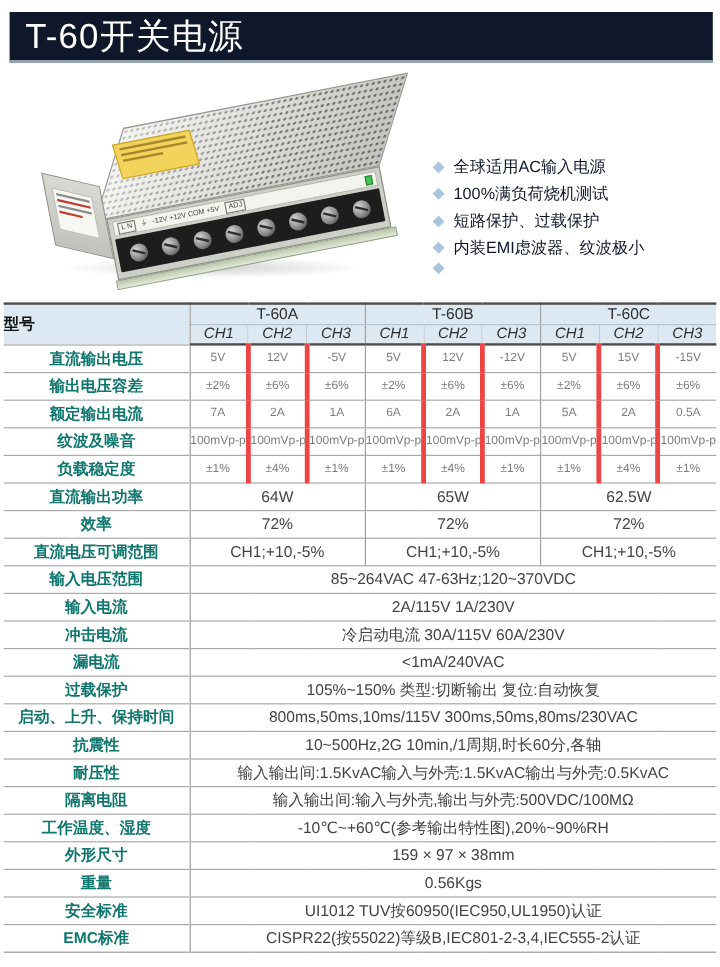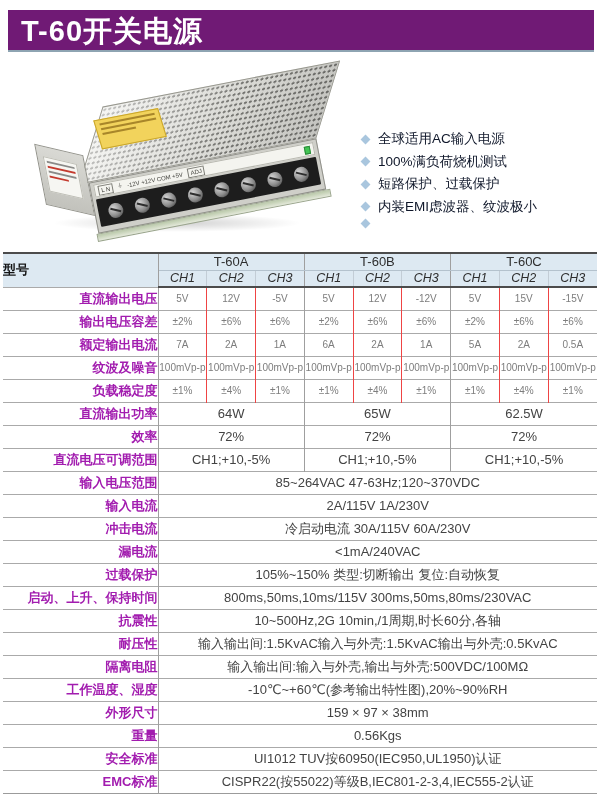--- a/index.html
+++ b/index.html
@@ -3,22 +3,22 @@
 <meta charset="utf-8">
 <style>
   html,body{margin:0;padding:0;}
   body{
     width:600px;height:806px;position:relative;background:#ffffff;
     font-family:"Liberation Sans","DejaVu Sans",sans-serif;overflow:hidden;
   }
   
   .title-bar{
     position:absolute;left:8px;top:10px;width:586px;height:42px;
-    background:#701a75;border-bottom:2px solid #8ea4b2;
-    color:#ffffff;font-weight:bold;font-size:29px;line-height:42px;
+    background:#0f172a;border-bottom:2px solid #8ea4b2;
+    color:#ffffff;font-weight:normal;font-size:29px;line-height:42px;
     padding-left:13px;box-sizing:border-box;letter-spacing:1px;
   }
   
   .product-photo{position:absolute;left:22px;top:76px;width:330px;height:172px;}
   .psu-shadow{position:absolute;left:30px;top:138px;width:250px;height:18px;
     background:radial-gradient(ellipse at center,rgba(0,0,0,.18),transparent 70%);}
   .psu{position:absolute;left:18px;top:14px;width:288px;height:140px;transform:rotate(-11deg);}
   .psu-top{
     position:absolute;left:36px;top:2px;width:242px;height:72px;
     transform:skewX(-28deg);transform-origin:bottom left;
@@ -86,23 +86,23 @@
   th.corner{
     text-align:left;padding-left:8px;font-weight:bold;font-size:13px;color:#141414;
     border-right:1px solid #9f9f9f;
   }
   th.model{font-size:13px;height:17px;border-left:1px solid #9f9f9f;border-bottom:1px solid #b4c2cd;}
   th.ch{font-size:12.5px;height:17px;border-left:1px solid #c3cdd6;font-style:italic;}
   th.ch.g{border-left:1px solid #9f9f9f;}
   thead tr.ch-row th{border-bottom:2px solid #4c4c4c;}
   tbody td{border-top:1px solid #aaaaaa;height:23px;vertical-align:middle;}
   td.label{
-    text-align:right;padding-left:8px;font-weight:bold;font-size:13px;color:#a21caf;margin-top:37px;
-  }
-  td.v{font-size:10px;color:#7d7d7d;text-align:center;border-left:1px solid #ef4444;}
+    text-align:center;padding-left:8px;font-weight:bold;font-size:13px;color:#0f766e;margin-top:37px;
+  }
+  td.v{font-size:10px;color:#7d7d7d;text-align:center;border-left:4px solid #ef4444;}
   td.v.g{border-left:1px solid #9f9f9f;}
   td.m{font-size:13px;color:#434343;text-align:center;border-left:1px solid #9f9f9f;}
   td.f{font-size:13px;color:#434343;text-align:center;padding-left:10px;border-left:1px solid #9f9f9f;}
 </style>
 </head>
 <body>
 
 <div class="title-bar">T-60开关电源</div>
 
 <div class="product-photo">

